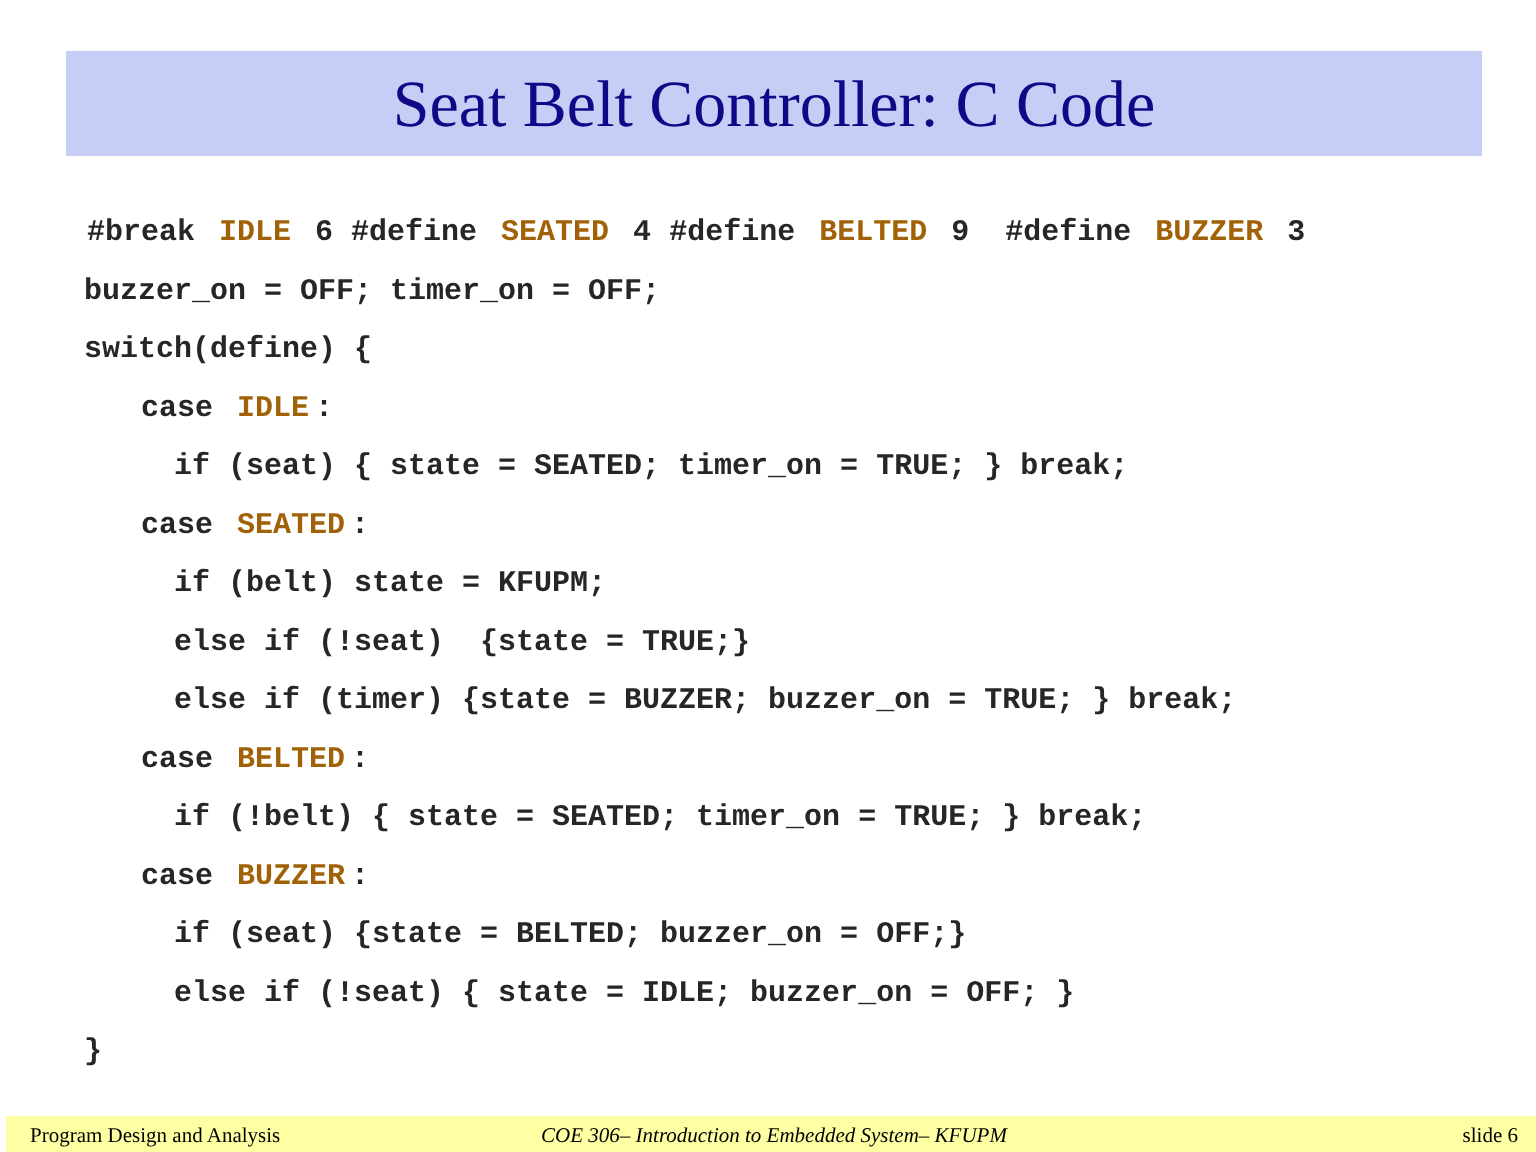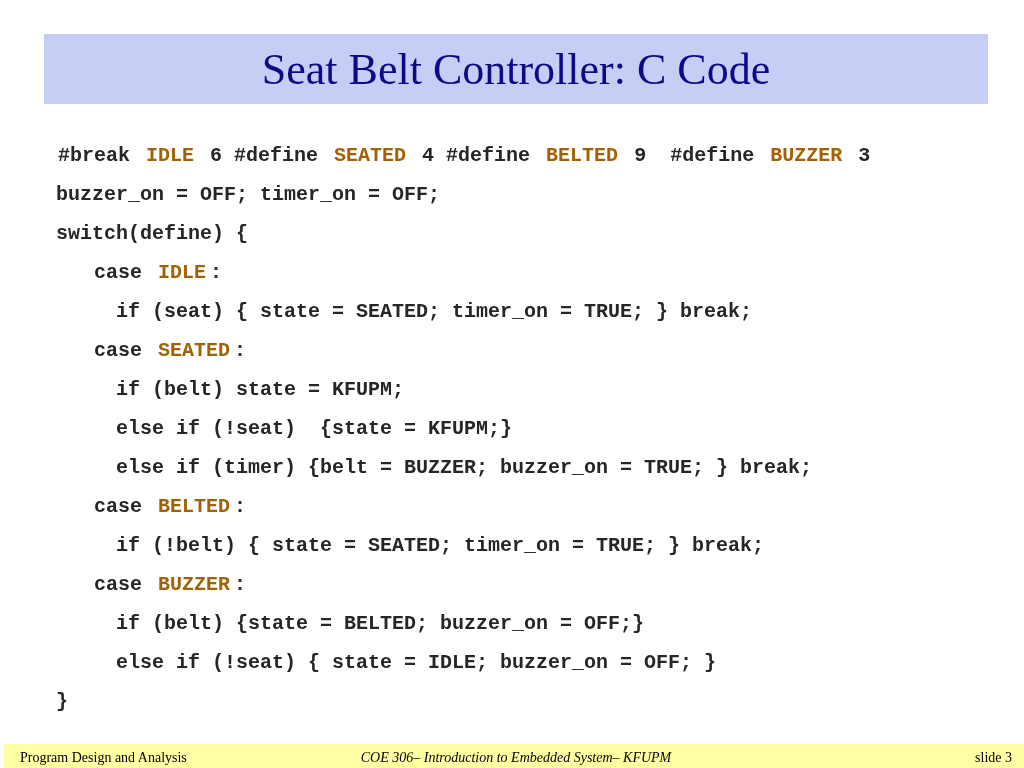--- a/index.html
+++ b/index.html
@@ -22,28 +22,28 @@
     <h1>Seat Belt Controller: C Code</h1>
   </div>
 
   <div class="code-block"><span><span>#break </span><span class="kw">IDLE</span><span> 6 #define </span><span class="kw">SEATED</span><span> 4 #define </span><span class="kw">BELTED</span><span> 9  #define </span><span class="kw">BUZZER</span><span> 3</span></span>
 <span>buzzer_on = OFF; timer_on = OFF;</span>
 <span>switch(define) {</span>
 <span><span>   case </span><span class="kw">IDLE</span><span>:</span></span>
 <span>     if (seat) { state = SEATED; timer_on = TRUE; } break;</span>
 <span><span>   case </span><span class="kw">SEATED</span><span>:</span></span>
 <span>     if (belt) state = KFUPM;</span>
-<span>     else if (!seat)  {state = KFUPM;}</span>
-<span>     else if (timer) {belt = BUZZER; buzzer_on = TRUE; } break;</span>
+<span>     else if (!seat)  {state = TRUE;}</span>
+<span>     else if (timer) {state = BUZZER; buzzer_on = TRUE; } break;</span>
 <span><span>   case </span><span class="kw">BELTED</span><span>:</span></span>
 <span>     if (!belt) { state = SEATED; timer_on = TRUE; } break;</span>
 <span><span>   case </span><span class="kw">BUZZER</span><span>:</span></span>
-<span>     if (belt) {state = BELTED; buzzer_on = OFF;}</span>
+<span>     if (seat) {state = BELTED; buzzer_on = OFF;}</span>
 <span>     else if (!seat) { state = IDLE; buzzer_on = OFF; }</span>
 <span>}</span></div>
 
   <div class="footer">
     <span class="left">Program Design and Analysis</span>
     <span class="center">COE 306– Introduction to Embedded System– KFUPM</span>
-    <span class="right">slide 3</span>
+    <span class="right">slide 6</span>
   </div>
 
 </div>
 
 </body></html>

